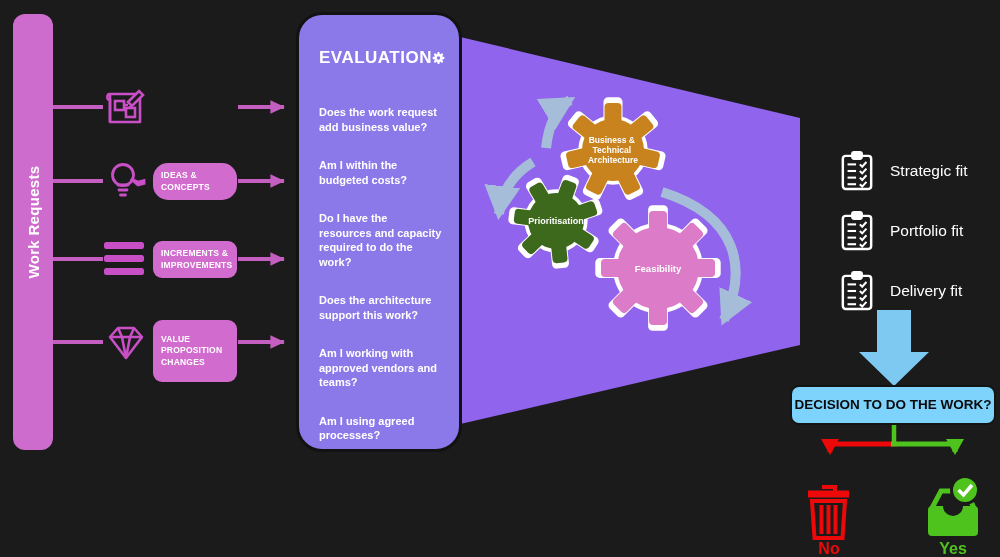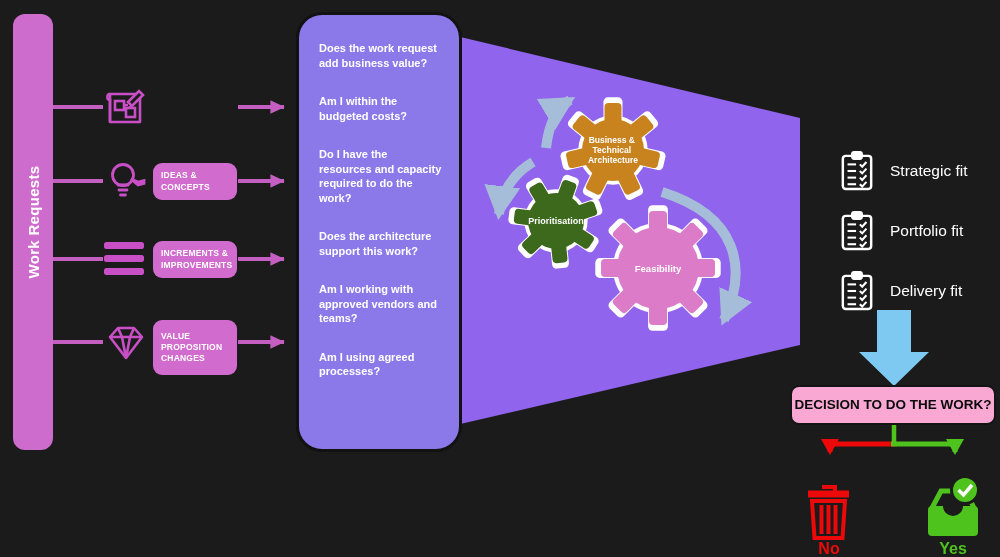--- a/index.html
+++ b/index.html
@@ -21,21 +21,21 @@
   #eval-head{display:flex;align-items:center;justify-content:space-between;
              padding:22px 14px 0 20px;}
   #eval-title{color:#fff;font-weight:bold;font-size:17px;letter-spacing:.5px;}
   .question{color:#fff;font-weight:bold;font-size:11px;line-height:1.32;
             margin:0 16px 24px 20px;}
   #q-wrap{margin-top:26px;}
   
   .fit-row{display:flex;align-items:center;gap:16px;}
   .fit-label{color:#fff;font-weight:normal;font-size:15.5px;}
   
-  #decision-box{left:790px;top:385px;width:206px;height:40px;background:#f9a8d4;
+  #decision-box{left:790px;top:385px;width:206px;height:40px;background:#7dd3fc;
                 border:2px solid #141414;border-radius:9px;box-sizing:border-box;
                 display:flex;align-items:center;justify-content:center;text-align:center;
                 color:#0a0a0a;font-weight:bold;font-size:13.5px;line-height:1.25;}
   .outcome-label{font-weight:bold;font-size:16px;transform:translateX(-50%);}
   svg{display:block;}
 </style>
 </head>
 <body>
 
 <div id="stage">
@@ -213,31 +213,48 @@
       <rect x="0" y="26" width="40" height="7" rx="2.5"></rect>
     </g>
   </svg>
   <svg class="abs" style="left:103px;top:320px;" width="46" height="46" viewBox="0 0 46 46">
     <g fill="none" stroke="#c94fc6" stroke-width="2.6" stroke-linejoin="round">
       <polygon points="7,17 15,8 31,8 39,17 23,38"></polygon>
       <path d="M7 17 H39 M15 8 L19 17 L23 38 M31 8 L27 17 L23 38"></path>
     </g>
   </svg>
 
-  <div class="abs req-box" style="top:163px;height:37px;">
+  <div class="abs req-box" style="top:163px;height:37px;border-radius:15px;">
       <span>IDEAS &amp; CONCEPTS</span>
     </div>
   <div class="abs req-box" style="top:241px;height:37px;">
       <span>INCREMENTS &amp; IMPROVEMENTS</span>
     </div>
-  <div class="abs req-box" style="top:320px;height:55px;align-items:center;">
+  <div class="abs req-box" style="top:320px;height:62px;align-items:center;">
       <span>VALUE PROPOSITION CHANGES</span>
     </div>
 
   <div class="abs" id="eval-panel">
+    <div id="eval-head">
+      <span id="eval-title">EVALUATION</span>
+      <svg width="42" height="42" viewBox="0 0 44 44">
+        <g fill="#ffffff">
+          <rect x="18" y="2" width="8" height="11" rx="3" transform="rotate(0 22 22)"></rect>
+          <rect x="18" y="2" width="8" height="11" rx="3" transform="rotate(45 22 22)"></rect>
+          <rect x="18" y="2" width="8" height="11" rx="3" transform="rotate(90 22 22)"></rect>
+          <rect x="18" y="2" width="8" height="11" rx="3" transform="rotate(135 22 22)"></rect>
+          <rect x="18" y="2" width="8" height="11" rx="3" transform="rotate(180 22 22)"></rect>
+          <rect x="18" y="2" width="8" height="11" rx="3" transform="rotate(225 22 22)"></rect>
+          <rect x="18" y="2" width="8" height="11" rx="3" transform="rotate(270 22 22)"></rect>
+          <rect x="18" y="2" width="8" height="11" rx="3" transform="rotate(315 22 22)"></rect>
+          <circle cx="22" cy="22" r="14"></circle>
+        </g>
+        <circle cx="22" cy="22" r="6" fill="#8c79e9"></circle>
+      </svg>
+    </div>
     <div id="q-wrap">
       <p class="question">Does the work request add business value?</p>
       <p class="question">Am I within the budgeted costs?</p>
       <p class="question">Do I have the resources and capacity required to do the work?</p>
       <p class="question">Does the architecture support this work?</p>
       <p class="question">Am I working with approved vendors and teams?</p>
       <p class="question">Am I using agreed processes?</p>
     </div>
   </div>
 

